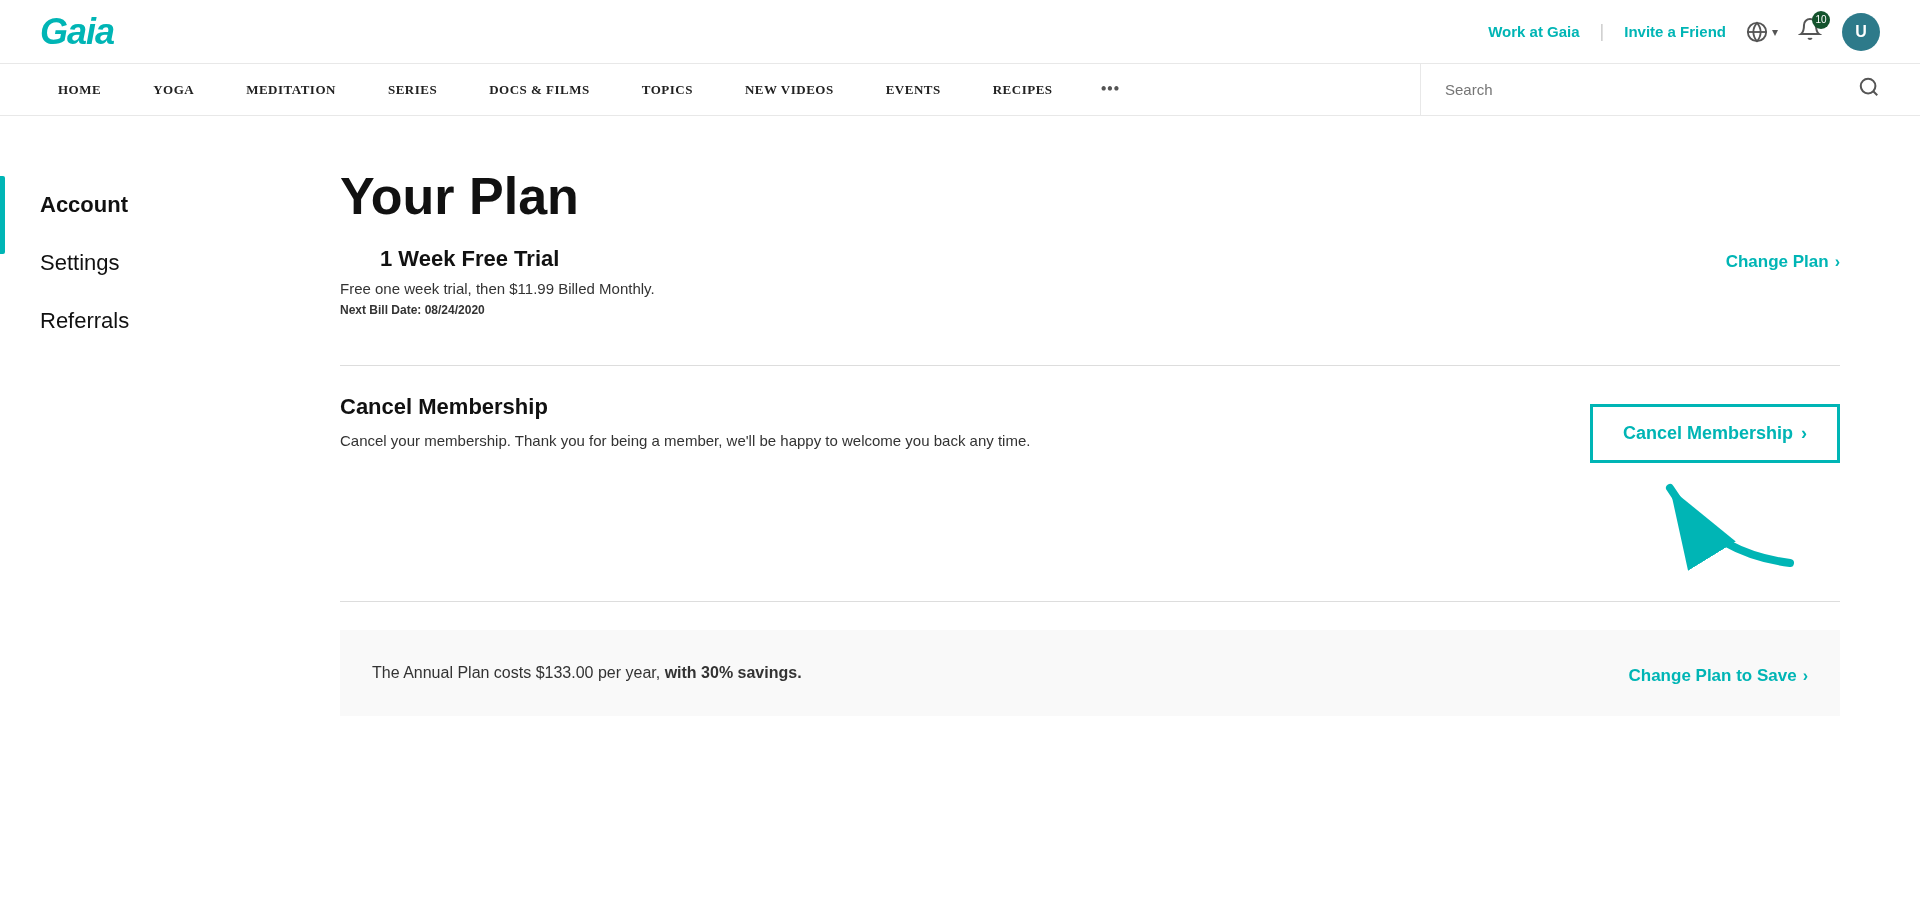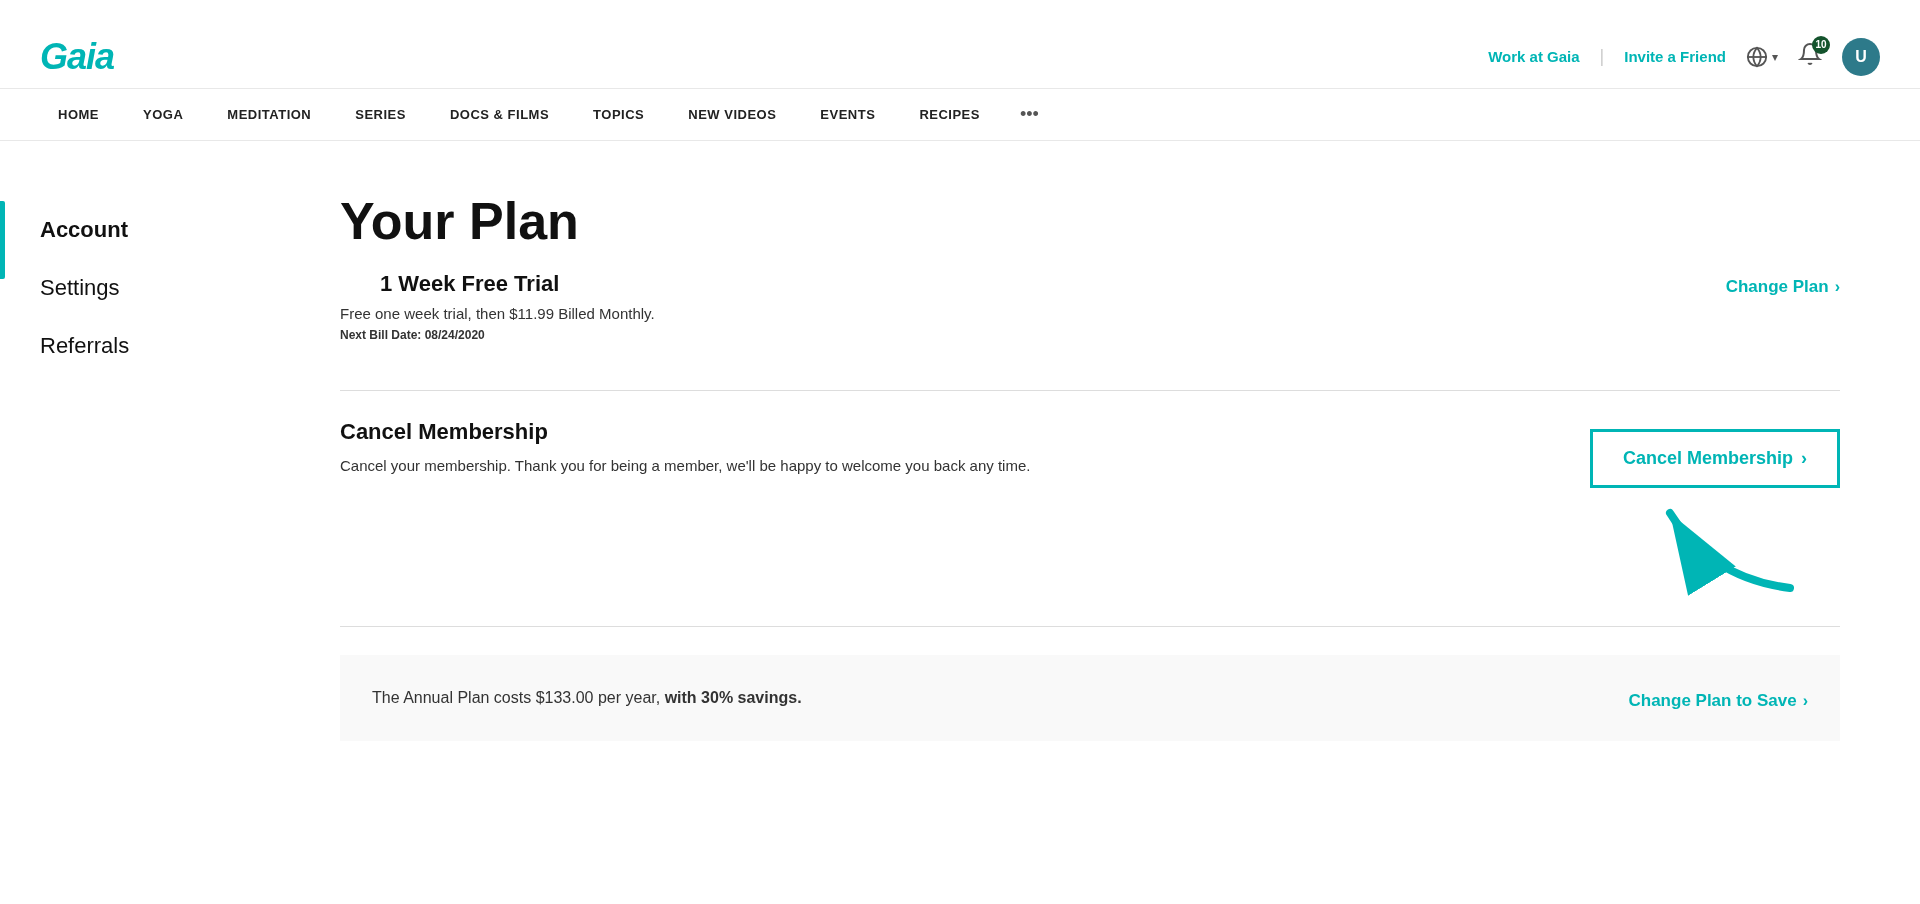--- a/index.html
+++ b/index.html
@@ -7,21 +7,20 @@
 
     
     .top-nav {
       display: flex;
       align-items: center;
       justify-content: space-between;
       padding: 0 40px;
       height: 64px;
       border-bottom: 1px solid #e8e8e8;
       background: #fff;
-      margin-top: 25px;
     }
     .logo {
       font-size: 36px;
       font-weight: 900;
       color: #00b5b5;
       letter-spacing: -1px;
       font-style: italic;
     }
     .top-nav-right {
       display: flex;
@@ -54,21 +53,21 @@
       font-size: 22px;
       color: #555;
     }
     .bell-badge {
       position: absolute;
       top: -6px;
       right: -8px;
       background: #14532d;
       color: #fff;
       font-size: 10px;
-      font-weight: 700;
+      font-weight: 400;
       border-radius: 50%;
       width: 18px;
       height: 18px;
       display: flex;
       align-items: center;
       justify-content: center;
     }
     .avatar-btn {
       width: 38px;
       height: 38px;
@@ -89,22 +88,23 @@
       align-items: center;
       padding: 0 40px;
       height: 52px;
       border-bottom: 1px solid #e8e8e8;
       background: #fff;
       gap: 0;
     }
     .main-nav-items {
       display: flex;
       align-items: center;
-      gap: 8px;
+      gap: 16px;
       flex: 1;
+      font-family: Liberation Serif, serif;
     }
     .nav-item {
       font-size: 13px;
       font-weight: 600;
       color: #222;
       letter-spacing: 0.5px;
       padding: 0 18px;
       height: 52px;
       display: flex;
       align-items: center;
@@ -331,20 +331,29 @@
     <div class="nav-item">YOGA</div>
     <div class="nav-item">MEDITATION</div>
     <div class="nav-item">SERIES</div>
     <div class="nav-item">DOCS &amp; FILMS</div>
     <div class="nav-item">TOPICS</div>
     <div class="nav-item">NEW VIDEOS</div>
     <div class="nav-item">EVENTS</div>
     <div class="nav-item">RECIPES</div>
     <div class="nav-dots">•••</div>
   </div>
+  <div class="search-area">
+    <input class="search-input" type="text" placeholder="Search" style="">
+    <div class="search-icon-btn">
+      <svg width="22" height="22" viewBox="0 0 24 24" fill="none" stroke="#555" stroke-width="2.2">
+        <circle cx="11" cy="11" r="8"></circle>
+        <line x1="21" y1="21" x2="16.65" y2="16.65"></line>
+      </svg>
+    </div>
+  </div>
 </div>
 
 <div class="page-layout">
 
   <div class="sidebar">
     <div class="sidebar-active-indicator"></div>
     <div class="sidebar-item active">Account</div>
     <div class="sidebar-item">Settings</div>
     <div class="sidebar-item">Referrals</div>
   </div>

